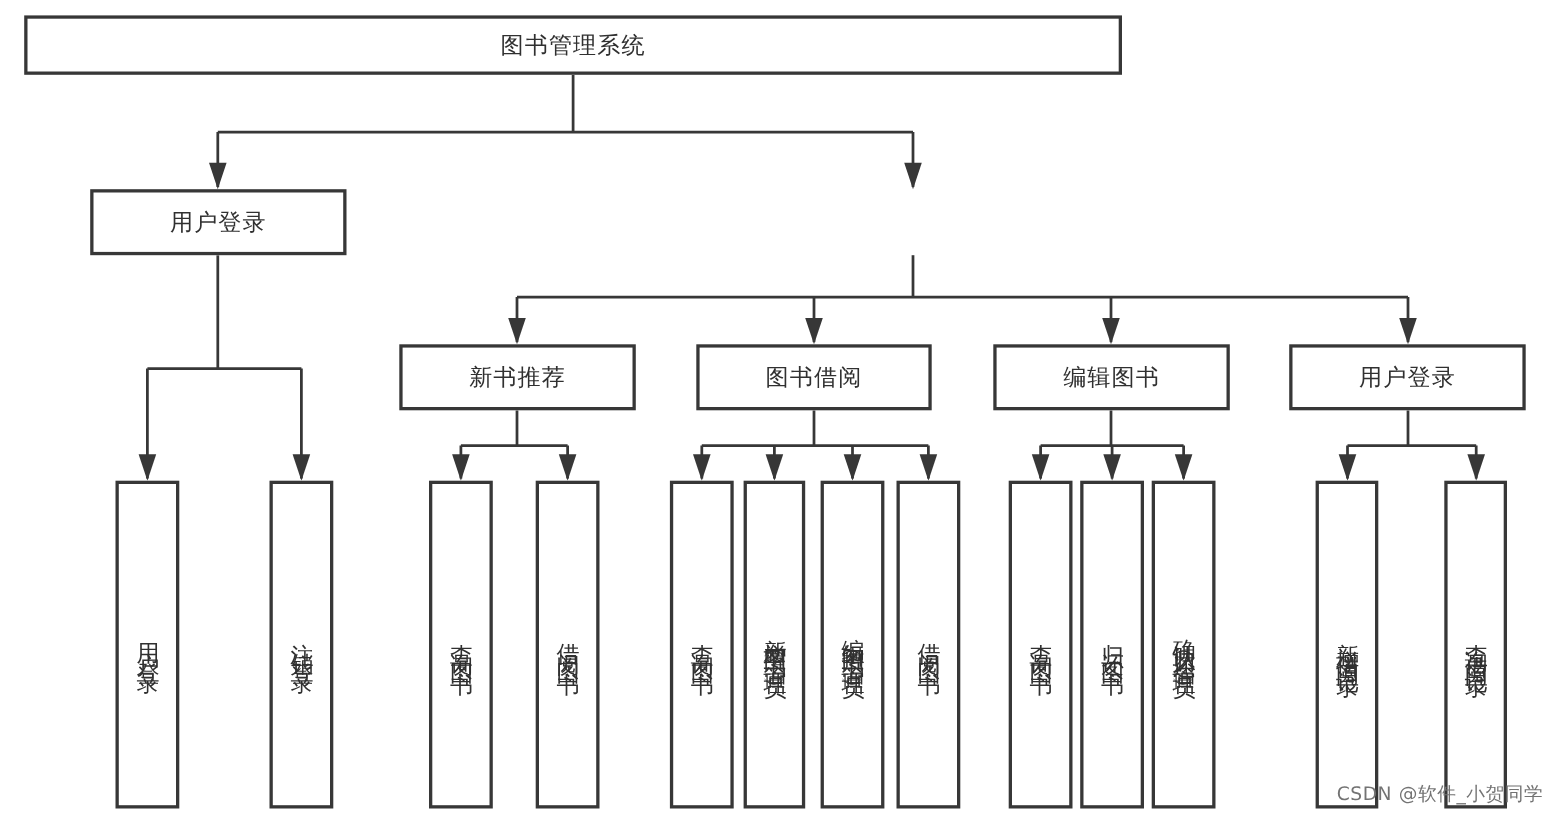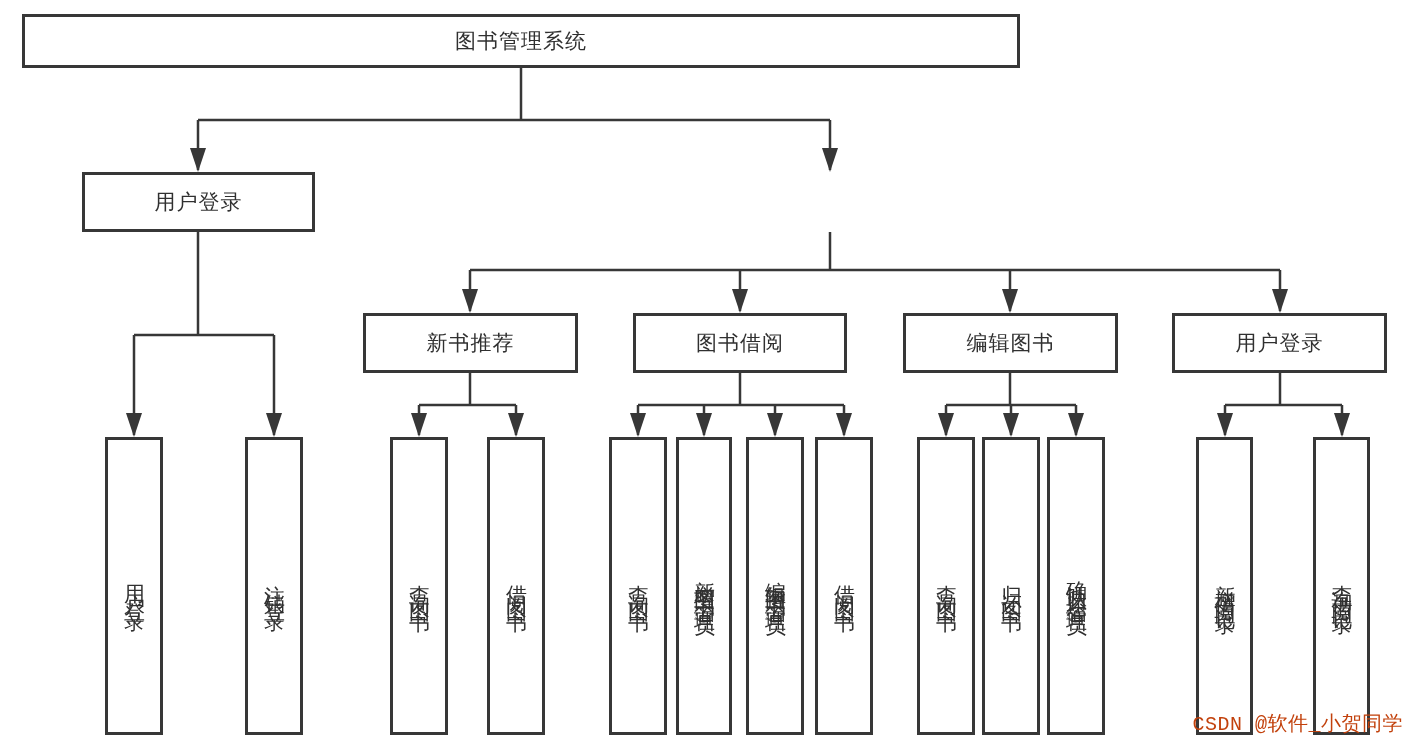--- a/index.html
+++ b/index.html
@@ -27,25 +27,24 @@
   .node.v{
     writing-mode:vertical-rl;
     text-orientation:upright;
     letter-spacing:9px;
     line-height:1;
     text-align:center;
   }
   .watermark{
     position:absolute;
     z-index:3;
-    color:#c2410c;
-    font-size:20px;
+    color:#737373;
+    font-size:17px;
     letter-spacing:0.5px;
     white-space:nowrap;
-    font-family:Liberation Mono, monospace;
   }
 </style>
 </head>
 <body>
 
 <div id="canvas">
 
   <svg id="wires" viewBox="0 0 1405 747" xmlns="http://www.w3.org/2000/svg">
     <g stroke="#373737" stroke-width="2.5" fill="none">
 

